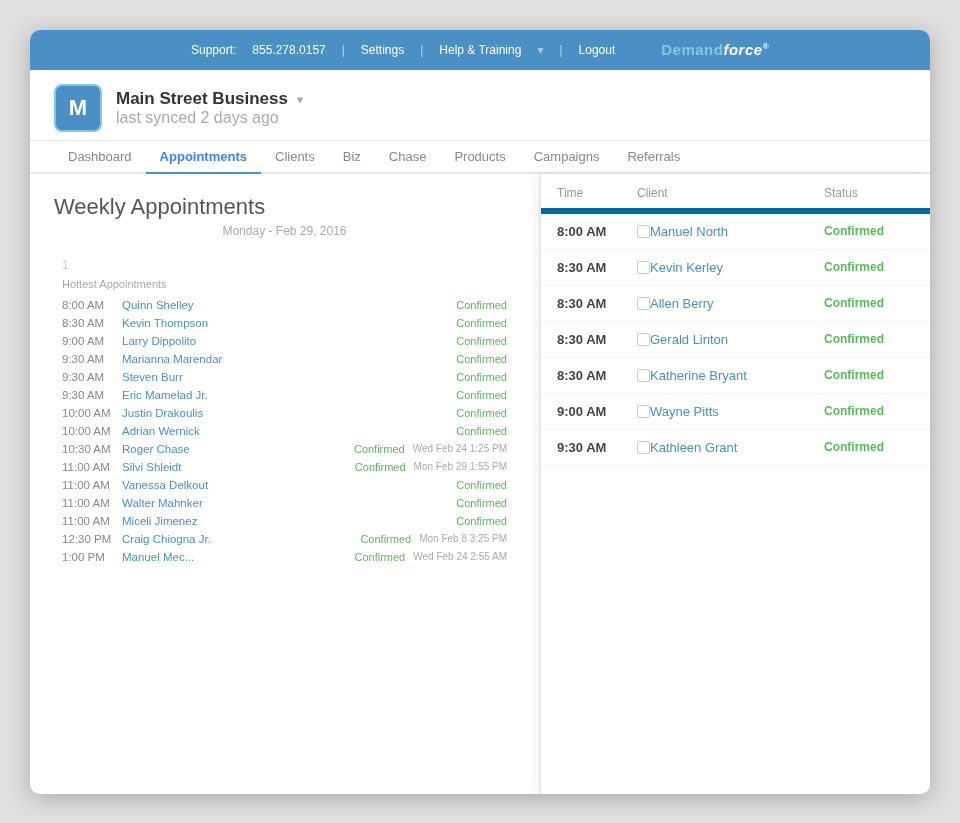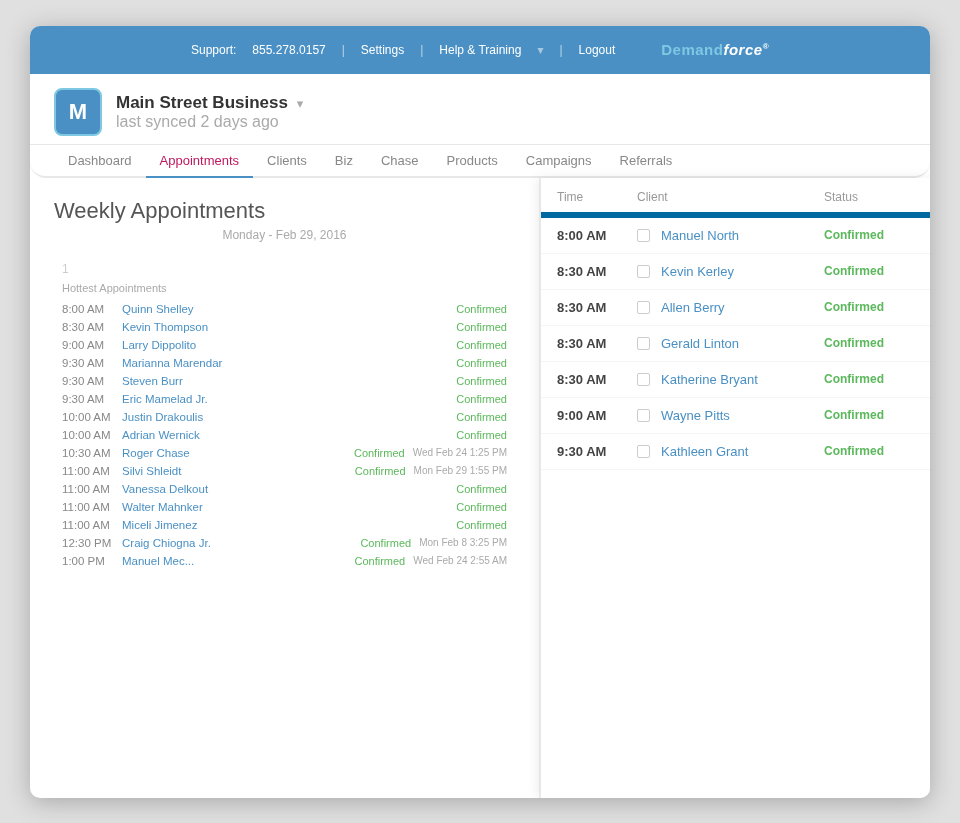--- a/index.html
+++ b/index.html
@@ -20,21 +20,21 @@
       overflow: hidden;
     }
     
     .top-bar {
       background: #4a90c4;
       color: #fff;
       display: flex;
       align-items: center;
       justify-content: center;
       padding: 0 32px;
-      height: 48px;
+      height: 40px;
       font-size: 12px;
     }
     .top-bar-center {
       display: flex;
       align-items: center;
       gap: 16px;
     }
     .top-bar a {
       color: #fff;
       text-decoration: none;
@@ -77,35 +77,34 @@
     .business-info .sync-info {
       font-size: 16px;
       color: #aaa;
     }
     
     .main-nav {
       display: flex;
       align-items: flex-end;
       padding: 0 24px;
       border-bottom: 2px solid #e8e8e8;
-      border-radius: 16px;
     }
     .nav-tab {
       padding: 8px 14px;
       font-size: 13px;
       color: #888;
       cursor: pointer;
       border-bottom: 2px solid transparent;
       margin-bottom: -2px;
       white-space: nowrap;
     }
     .nav-tab.active {
-      color: #be185d;
+      color: #3b82f6;
       border-bottom: 2px solid #4a90c4;
-      font-weight: 400;
+      font-weight: 700;
     }
     
     .main-content {
       display: flex;
       min-height: 620px;
     }
     
     .left-panel {
       flex: 1;
       padding: 20px 24px;
@@ -191,21 +190,21 @@
       width: 80px;
       flex-shrink: 0;
       font-size: 13px;
       font-weight: 600;
       color: #444;
     }
     .popup-client-area {
       flex: 1;
       display: flex;
       align-items: center;
-      gap: 11px;
+      gap: 0;
     }
     .client-checkbox {
       width: 13px;
       height: 13px;
       border: 1px solid #ccc;
       border-radius: 2px;
       background: #fff;
       flex-shrink: 0;
     }
     .popup-client-name {

